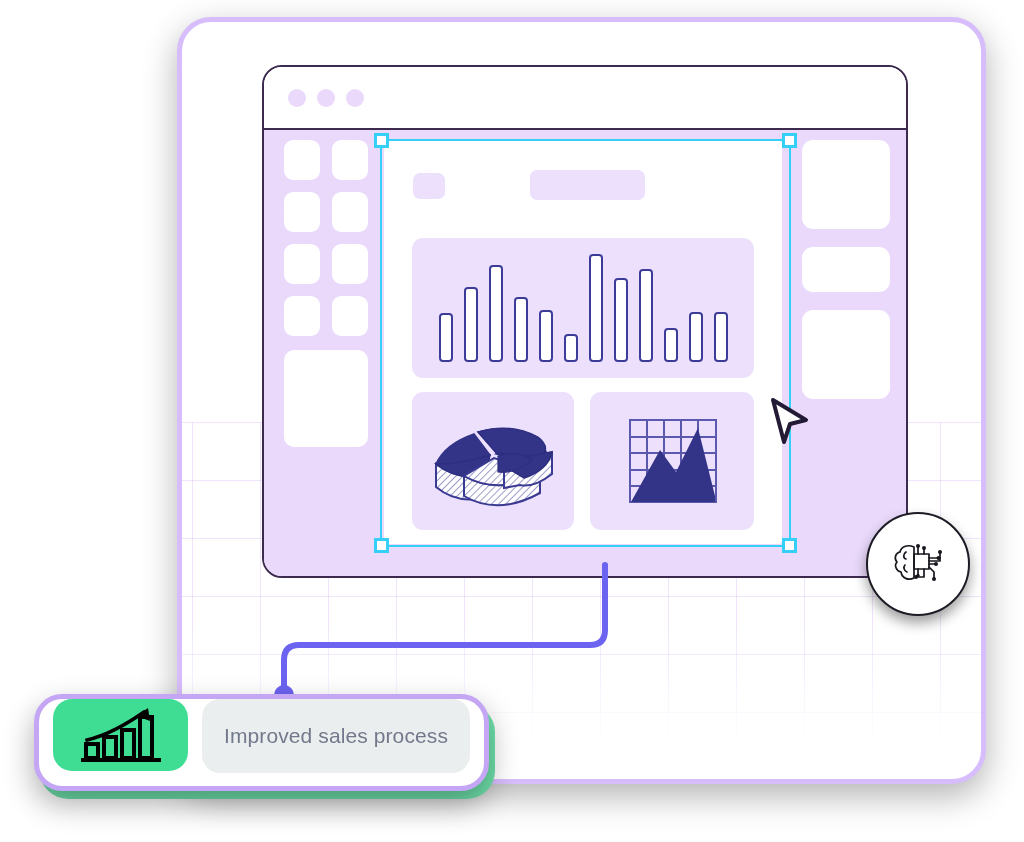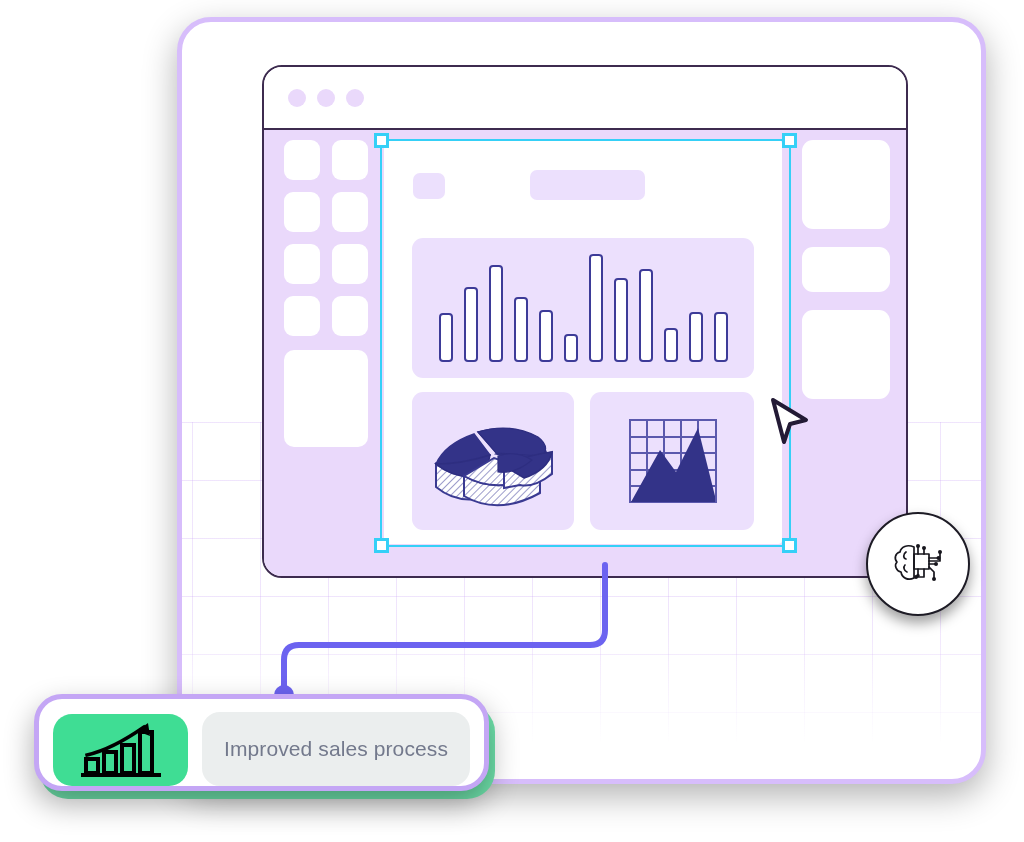--- a/index.html
+++ b/index.html
@@ -251,21 +251,21 @@
     position: absolute;
     left: 34px;
     top: 694px;
     width: 455px;
     height: 97px;
     background: #ffffff;
     border: 5px solid #c4a6f5;
     border-radius: 28px;
     box-sizing: border-box;
     display: flex;
-    align-items: flex-end;
+    align-items: flex-start;
     padding: 0 14px;
     gap: 14px;
     box-shadow: 0 13px 30px rgba(0,0,0,0.33);
   }
   .pill-icon {
     flex: 0 0 auto;
     width: 135px;
     height: 72px;
     background: #3fdd94;
     border-radius: 19px;

